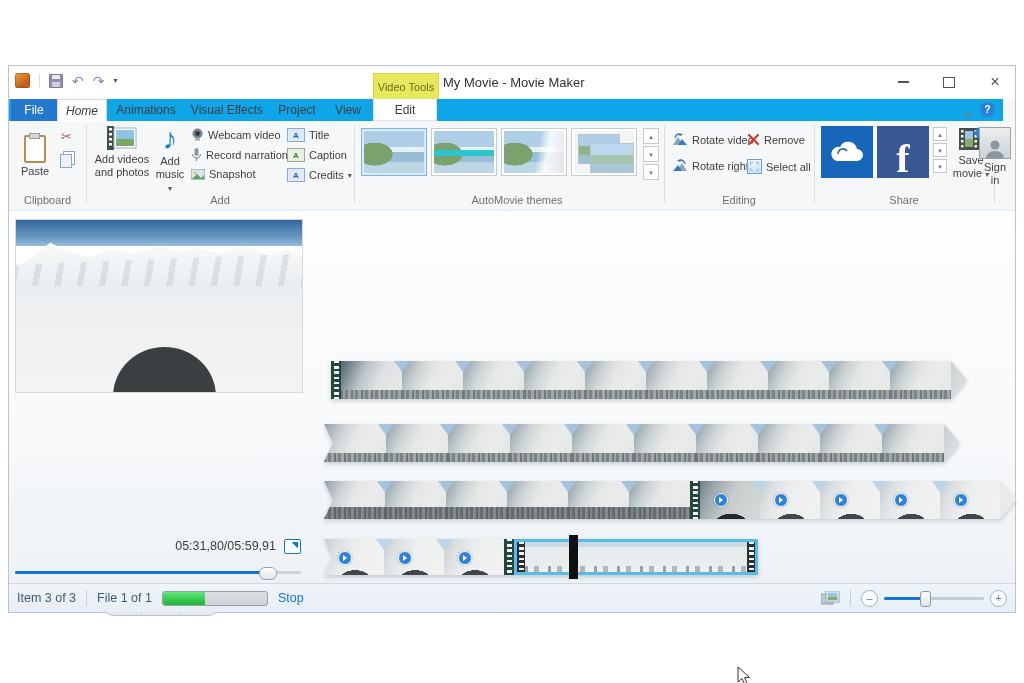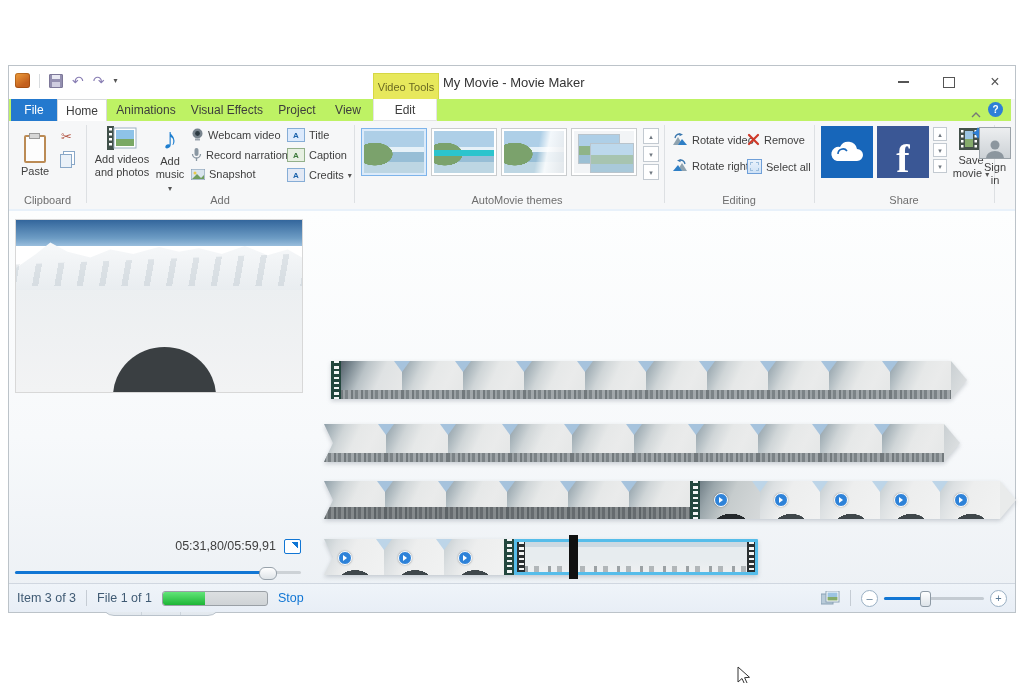--- a/index.html
+++ b/index.html
@@ -22,21 +22,21 @@
   .ctxhdr{position:absolute;left:364px;top:7px;width:64px;height:26px;background:#e7e85c;
           border:1px solid #d6d744;color:#6b6a22;font-size:11px;display:flex;align-items:center;justify-content:center;}
   .wtitle{position:absolute;left:434px;top:9px;font-size:13px;color:#333;}
   .wbtns{position:absolute;right:10px;top:6px;display:flex;gap:26px;align-items:center;}
   .wbtn{width:20px;height:20px;display:flex;align-items:center;justify-content:center;color:#555;cursor:default;}
   .minbar{width:11px;height:1.5px;background:#555;}
   .maxbox{width:10px;height:9px;border:1.2px solid #555;}
   .closex{font-size:16px;line-height:16px;color:#555;}
 
   
-  .tabrow{position:absolute;left:0;top:33px;right:4px;height:22px;background:#bef264;border-bottom:2px solid #0ea5e9;}
+  .tabrow{position:absolute;left:0;top:33px;right:12px;height:22px;background:#0ea5e9;border-bottom:2px solid #0ea5e9;}
   .tab{position:absolute;top:0;height:22px;display:flex;align-items:center;justify-content:center;
        font-size:12px;color:#3d3d3d;}
   .tab.file{left:2px;width:46px;background:#2479ce;color:#fff;}
   .tab.active{background:#fff;border:1px solid #d8dadc;border-bottom:none;box-sizing:border-box;}
   .tab.edit{background:#fff;border:1px solid #e3e4e6;border-top:none;box-sizing:border-box;}
   .ribcollapse{position:absolute;right:30px;top:5px;}
   .helpic{position:absolute;right:8px;top:3px;width:15px;height:15px;border-radius:50%;background:#2e7fd6;
           color:#fff;font-size:10px;font-weight:bold;display:flex;align-items:center;justify-content:center;}
 
   
@@ -196,21 +196,21 @@
           </div>
       <div class="wbtn">
             <div class="maxbox"></div>
           </div>
       <div class="wbtn closex">×</div>
     </div>
   </div>
 
   <div class="tabrow">
     <div class="tab file">File</div>
-    <div class="tab active" style="left:48px;width:50px;">Home</div>
+    <div class="tab active" style="left:48px;width:50px;font-style:italic;">Home</div>
     <div class="tab" style="left:104px;width:66px;">Animations</div>
     <div class="tab" style="left:178px;width:80px;">Visual Effects</div>
     <div class="tab" style="left:262px;width:52px;">Project</div>
     <div class="tab" style="left:318px;width:42px;text-align:right;">View</div>
     <div class="tab edit" style="left:364px;width:64px;">Edit</div>
     <div class="ribcollapse">
       <svg width="10" height="6">
             <polyline points="1,5 5,1 9,5" fill="none" stroke="#777" stroke-width="1.4"></polyline>
           </svg>
     </div>

